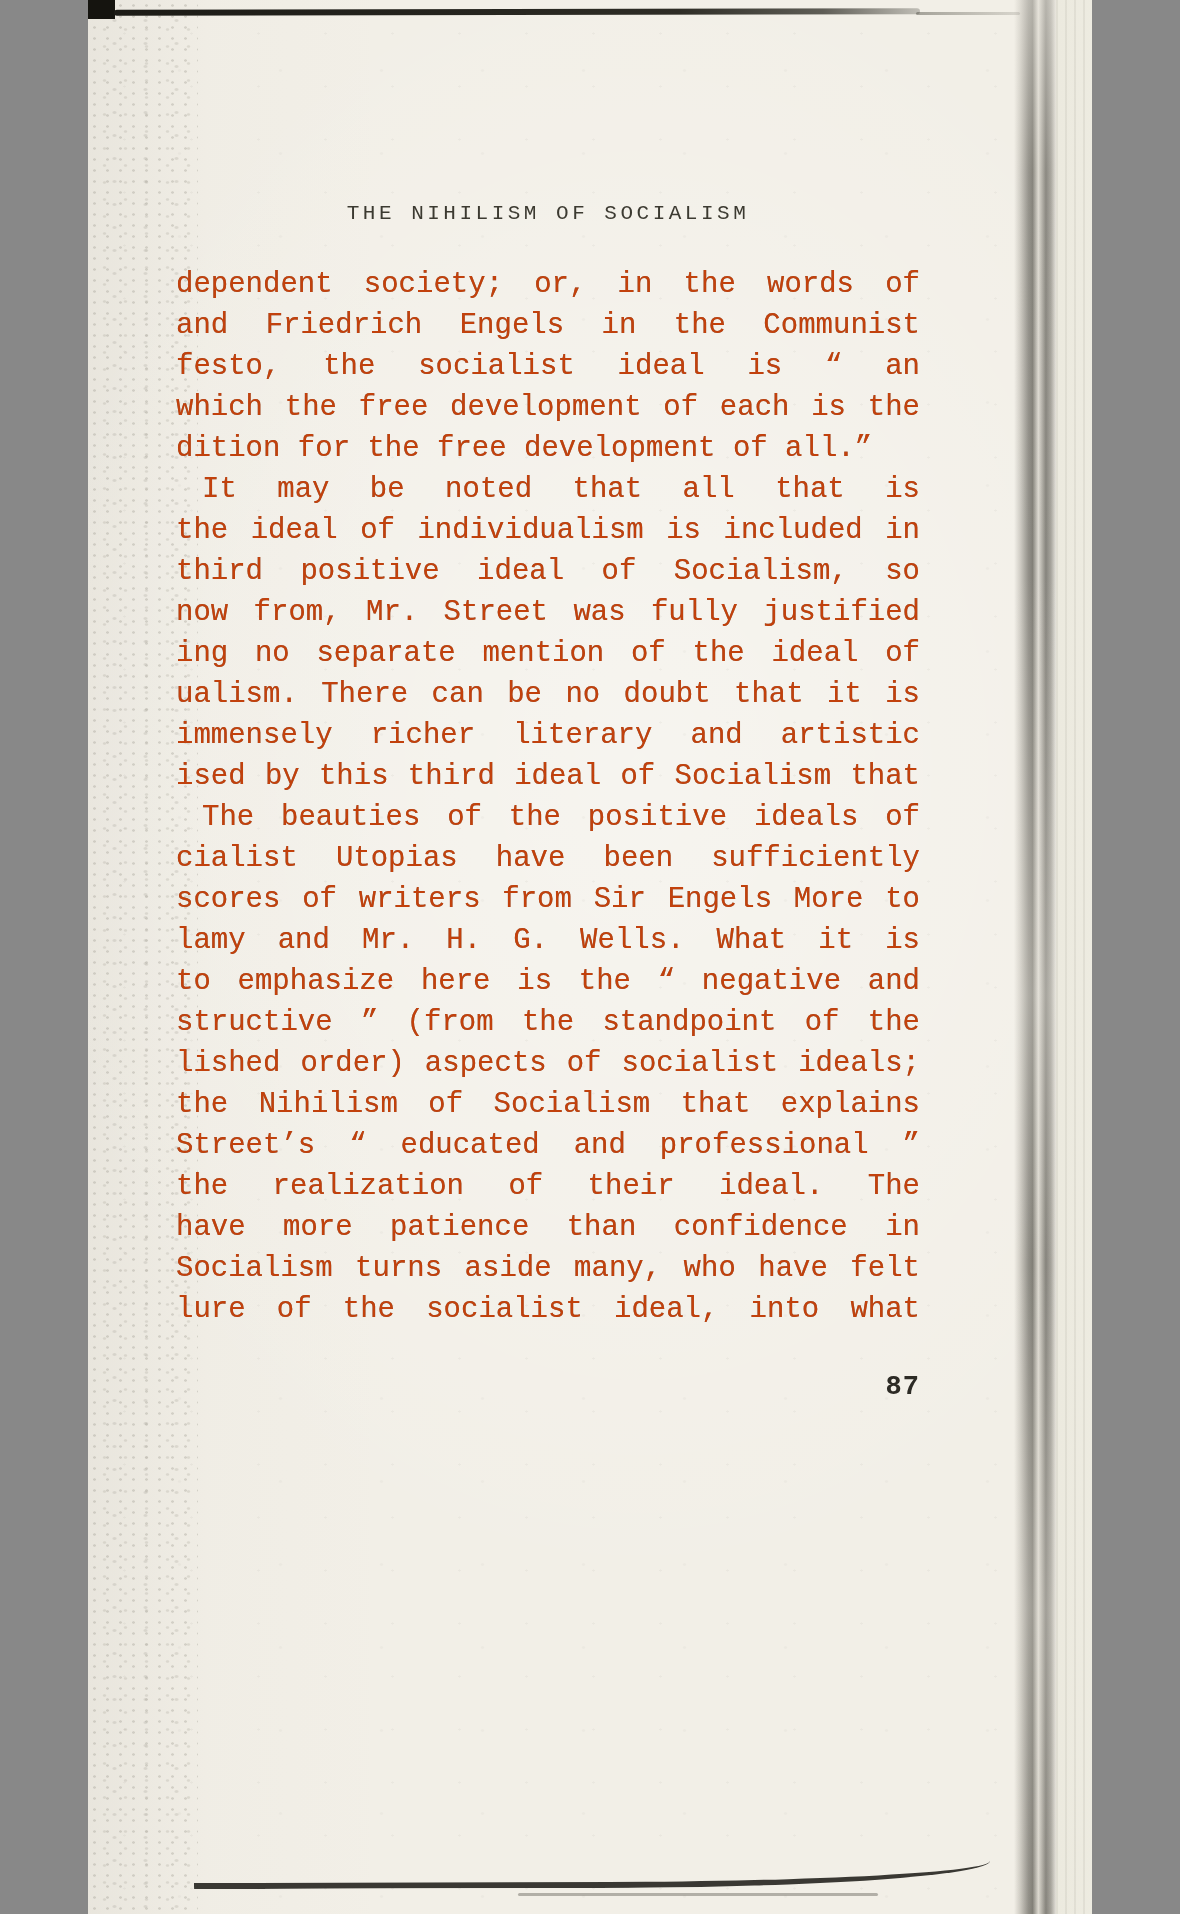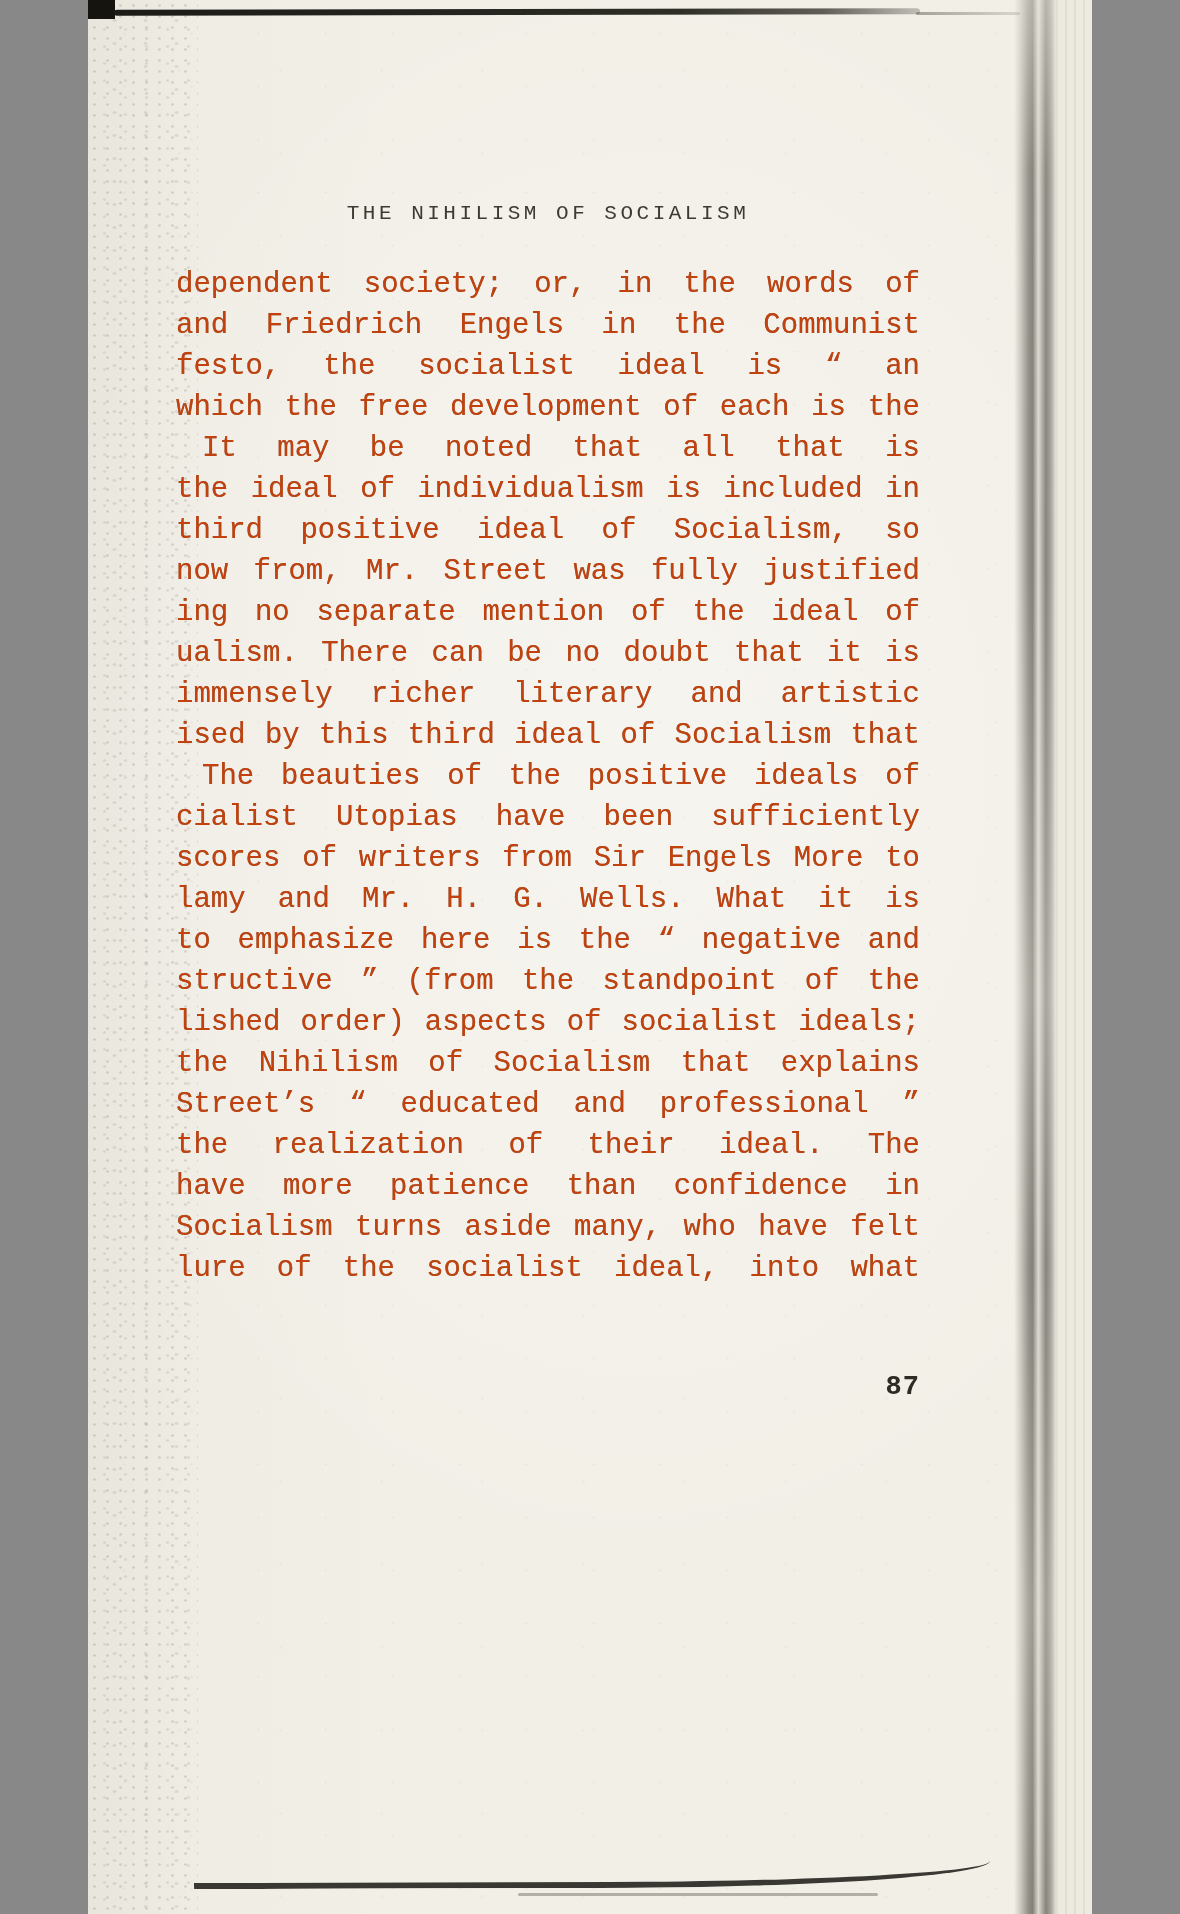--- a/index.html
+++ b/index.html
@@ -147,20 +147,21 @@
   <div class="bottom-edge"></div>
   <div class="bottom-edge-faint"></div>
 
   <div class="running-header">THE NIHILISM OF SOCIALISM</div>
   <div class="body-text">
       <div class="paragraph">
         <div class="line">dependent society; or, in the words of Karl Marx</div>
         <div class="line">and Friedrich Engels in the Communist Mani-</div>
         <div class="line">festo, the socialist ideal is “ an association in</div>
         <div class="line">which the free development of each is the con-</div>
+        <div class="line last">dition for the free development of all.”</div>
       </div>
       <div class="paragraph">
         <div class="line indent">It may be noted that all that is vivifying in</div>
         <div class="line">the ideal of individualism is included in this</div>
         <div class="line">third positive ideal of Socialism, so that, it is</div>
         <div class="line">now from, Mr. Street was fully justified in mak-</div>
         <div class="line">ing no separate mention of the ideal of individ-</div>
         <div class="line">ualism.  There can be no doubt that it is the</div>
         <div class="line">immensely richer literary and artistic life prom-</div>
         <div class="line">ised by this third ideal of Socialism that ac-</div>

